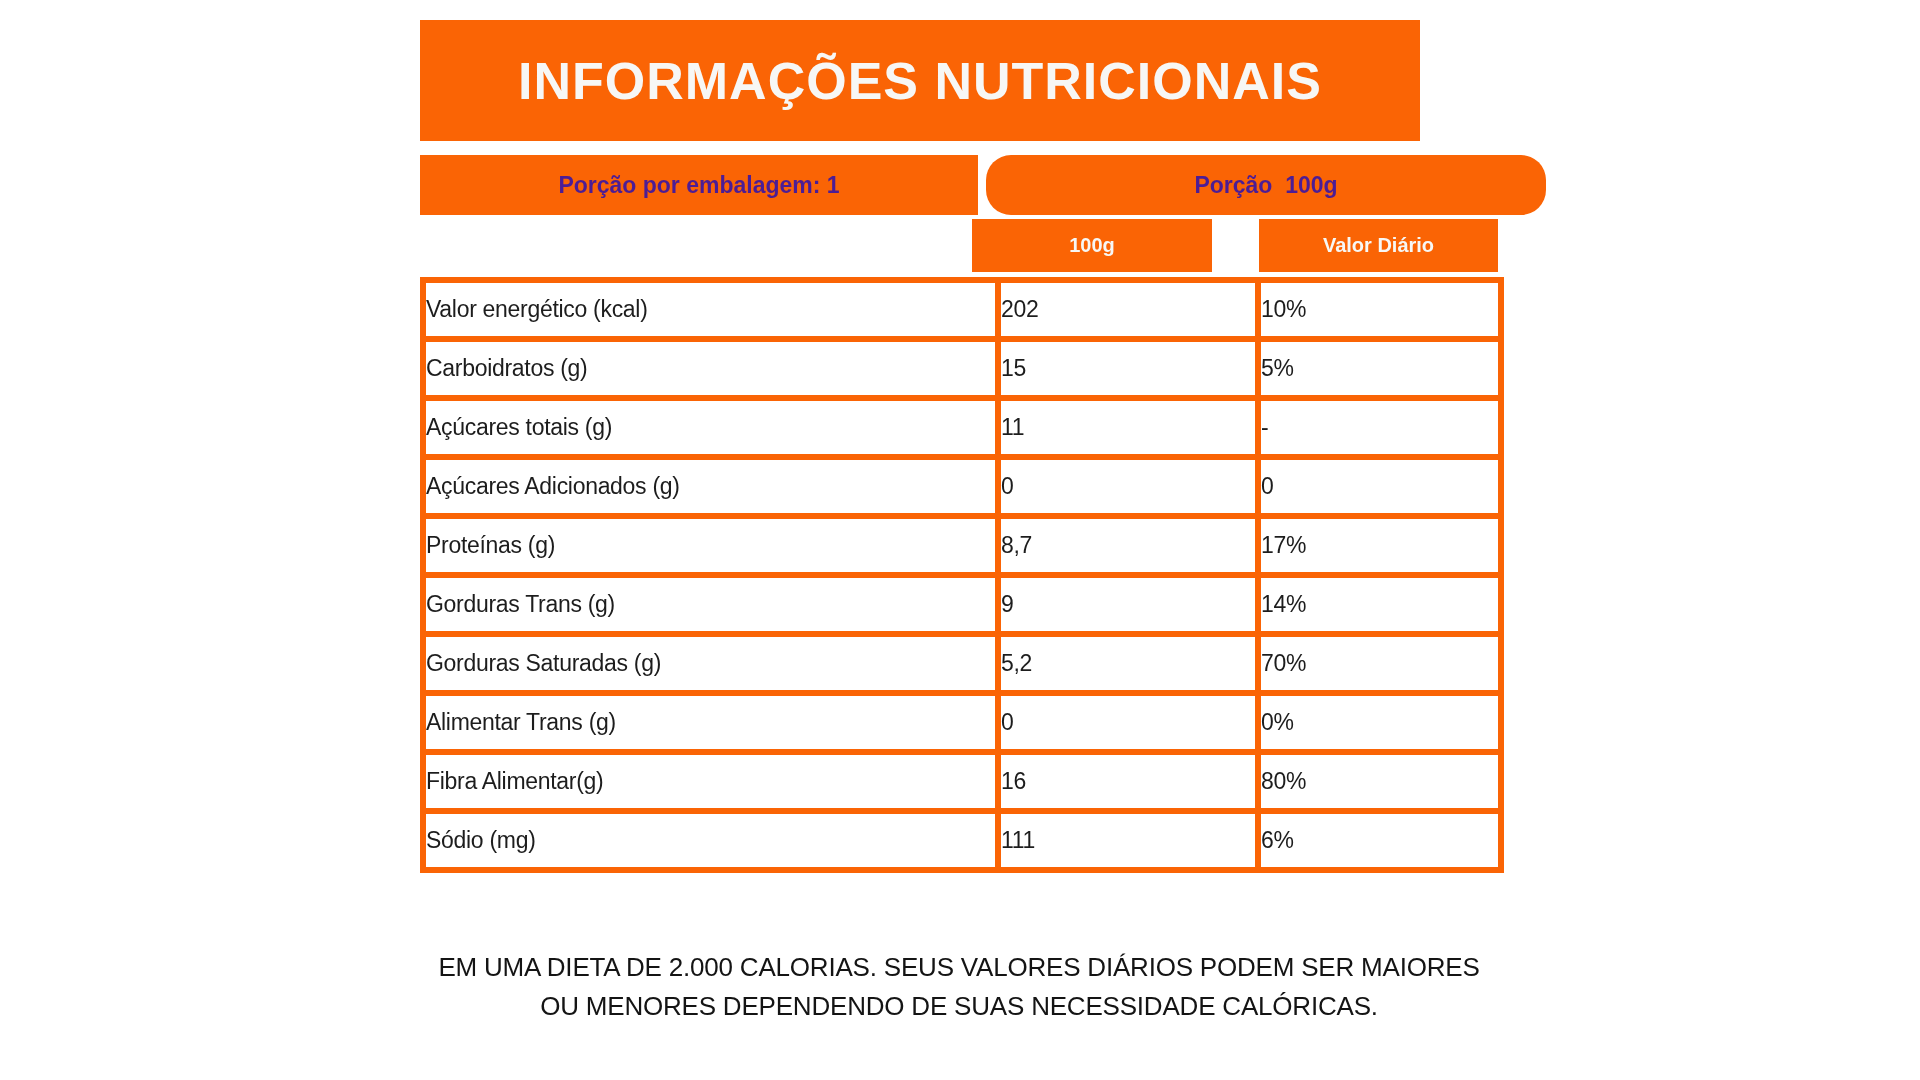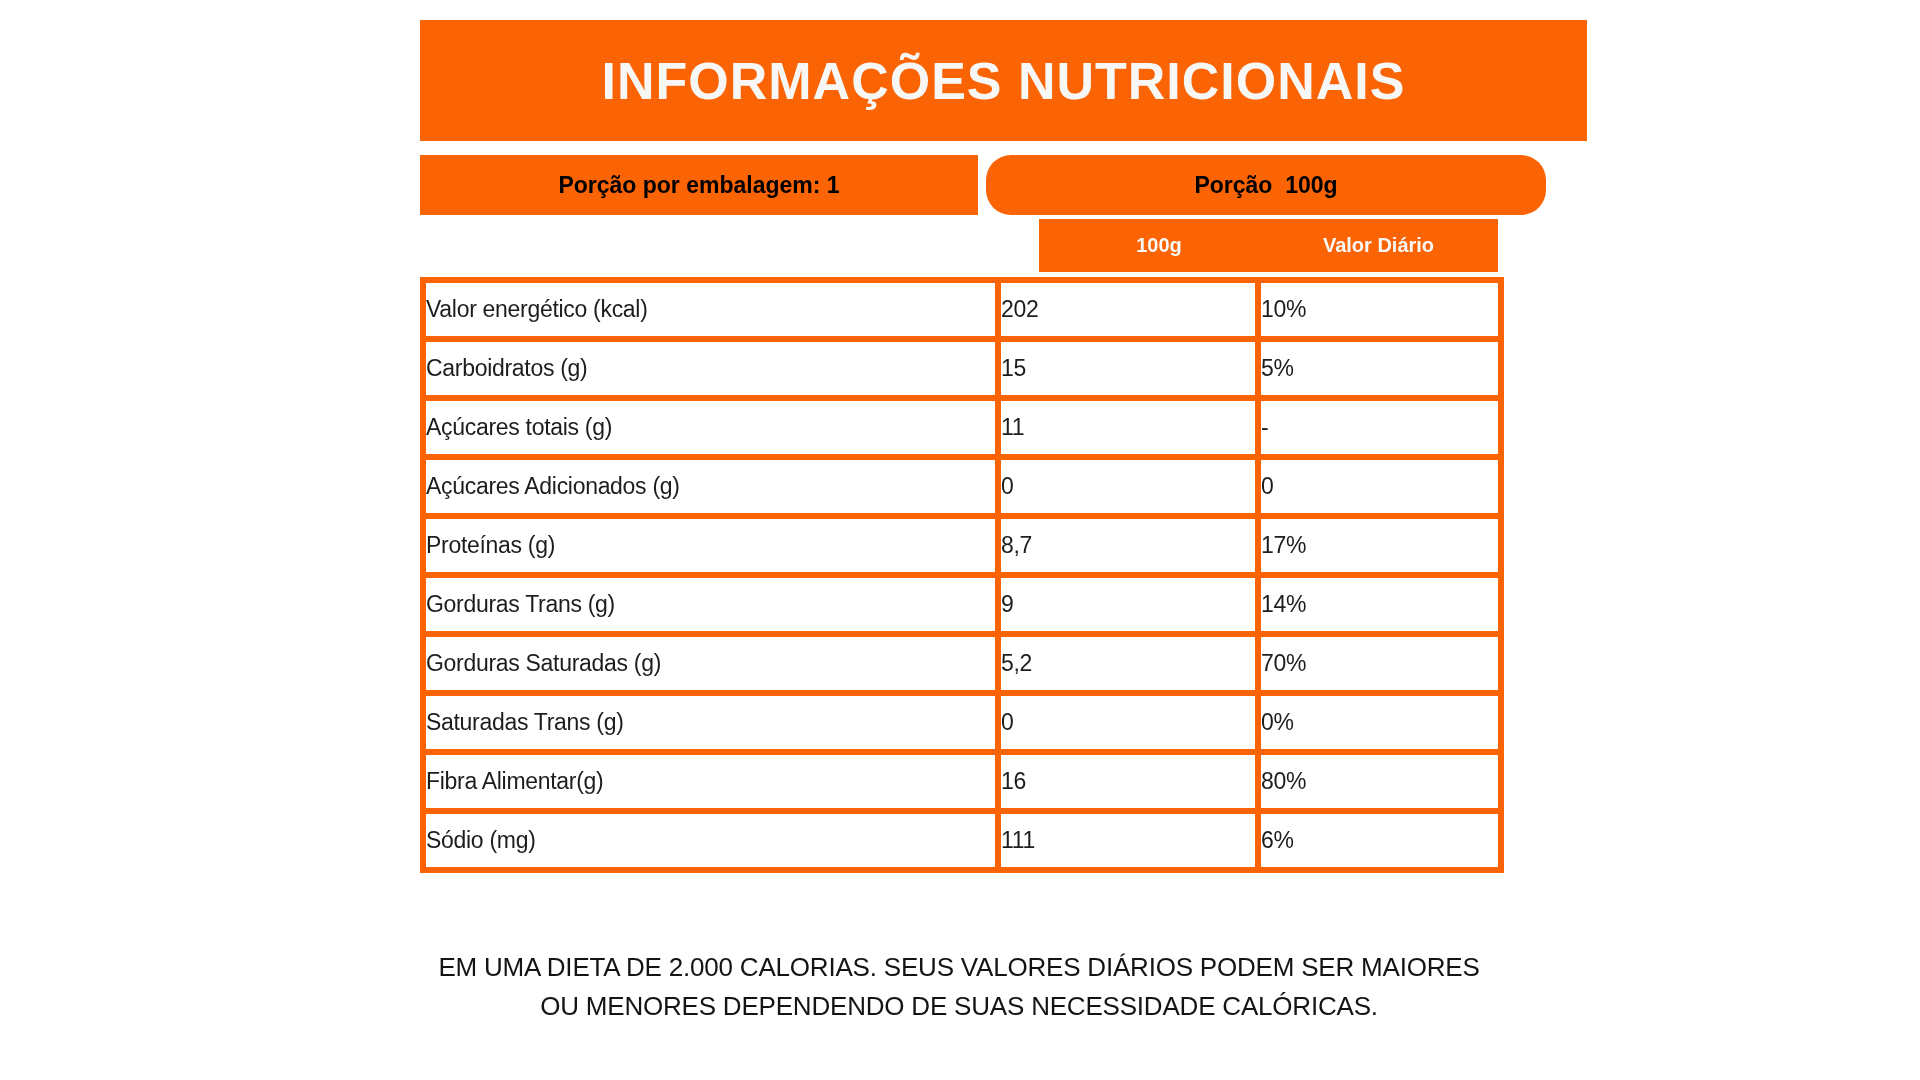--- a/index.html
+++ b/index.html
@@ -6,43 +6,43 @@
     --orange:#FA6405;
     --ink:#1d1d1d;
   }
   *{margin:0;padding:0;box-sizing:border-box;}
   html,body{width:1920px;height:1080px;background:#ffffff;overflow:hidden;
     font-family:"Liberation Sans", sans-serif;}
   .canvas{position:relative;width:1920px;height:1080px;background:#ffffff;}
 
   
   .title-banner{
-    position:absolute;left:420px;top:20px;width:1167px;height:121px;
+    position:absolute;left:420px;top:20px;width:1000px;height:121px;
     background:var(--orange);display:flex;align-items:center;justify-content:center;
   }
   .title-banner span{
     color:#f7f7f5;font-size:52px;font-weight:bold;letter-spacing:1px;
   }
 
   
   .bar{
     position:absolute;top:155px;height:60px;background:var(--orange);
     display:flex;align-items:center;justify-content:center;
   }
-  .bar span{color:#000000;font-size:23px;font-weight:bold;white-space:pre;}
+  .bar span{color:#4c1d95;font-size:23px;font-weight:bold;white-space:pre;}
   .bar-left{left:420px;width:558px;}
   .bar-right{left:986px;width:560px;border-radius:25px;}
 
   
   .colhead{
     position:absolute;top:219px;height:53px;background:var(--orange);
     display:flex;align-items:center;justify-content:center;
   }
   .colhead span{color:#f7f7f5;font-size:20px;font-weight:bold;}
-  .colhead-amount{left:1039px;width:240px;}
+  .colhead-amount{left:972px;width:240px;}
   .colhead-dv{left:1259px;width:239px;}
 
   
   table.nutri{
     position:absolute;left:420px;top:277px;width:1078px;height:596px;
     border-collapse:collapse;table-layout:fixed;background:#ffffff;
   }
   table.nutri td{
     border:6px solid var(--orange);
     vertical-align:middle;
@@ -116,21 +116,21 @@
         <td>Gorduras Trans (g)</td>
         <td>9</td>
         <td>14%</td>
       </tr>
       <tr>
         <td>Gorduras Saturadas (g)</td>
         <td>5,2</td>
         <td>70%</td>
       </tr>
       <tr>
-        <td>Saturadas Trans (g)</td>
+        <td>Alimentar Trans (g)</td>
         <td>0</td>
         <td>0%</td>
       </tr>
       <tr>
         <td>Fibra Alimentar(g)</td>
         <td>16</td>
         <td>80%</td>
       </tr>
       <tr>
         <td>Sódio (mg)</td>

